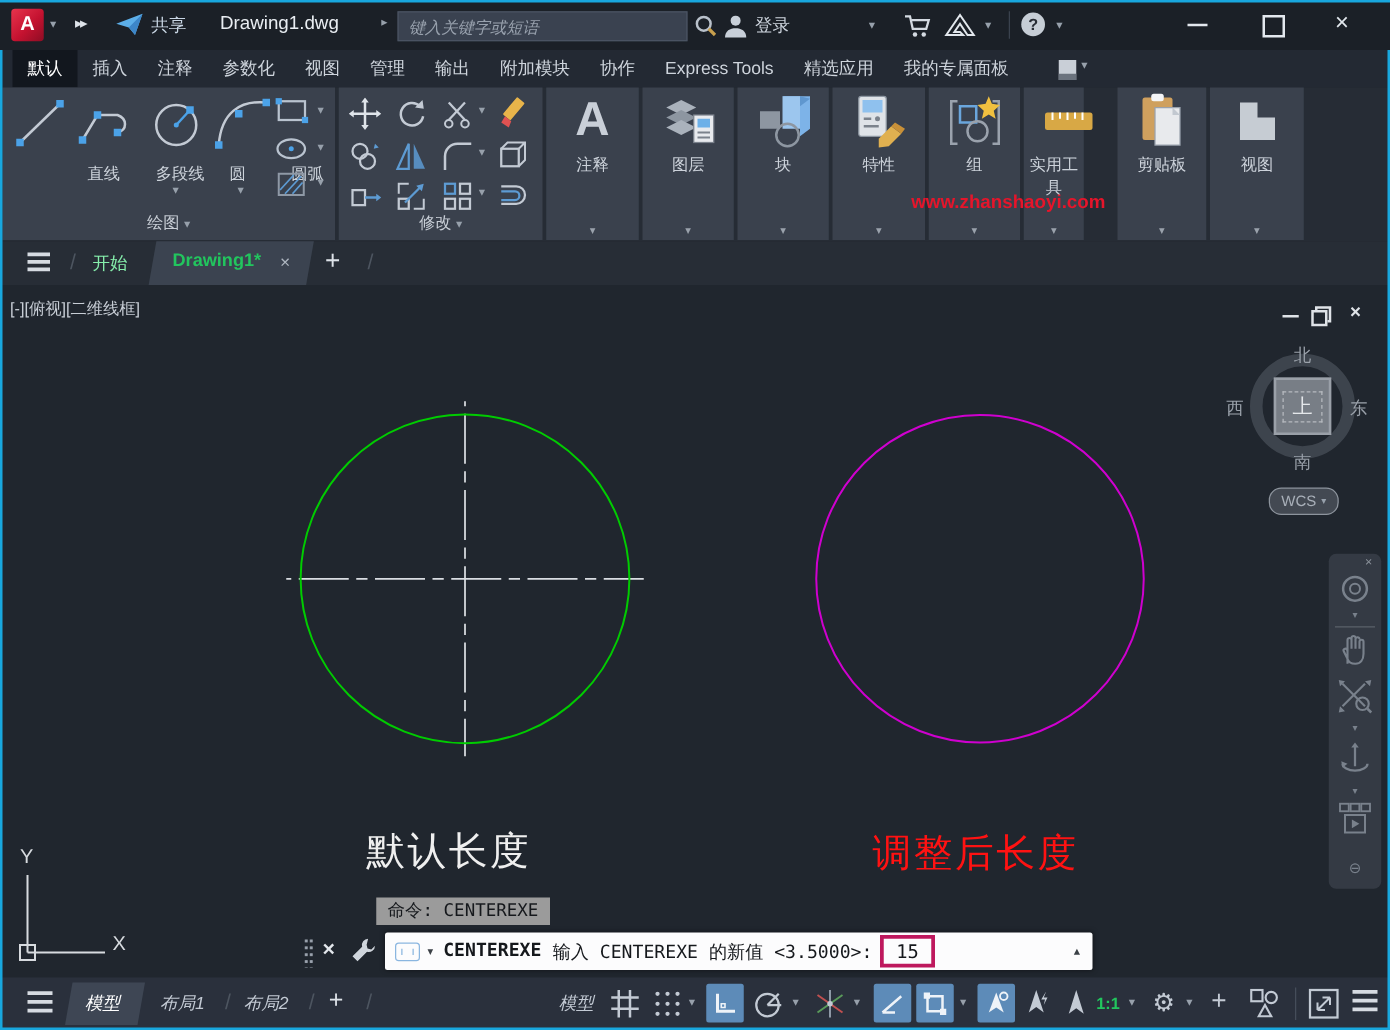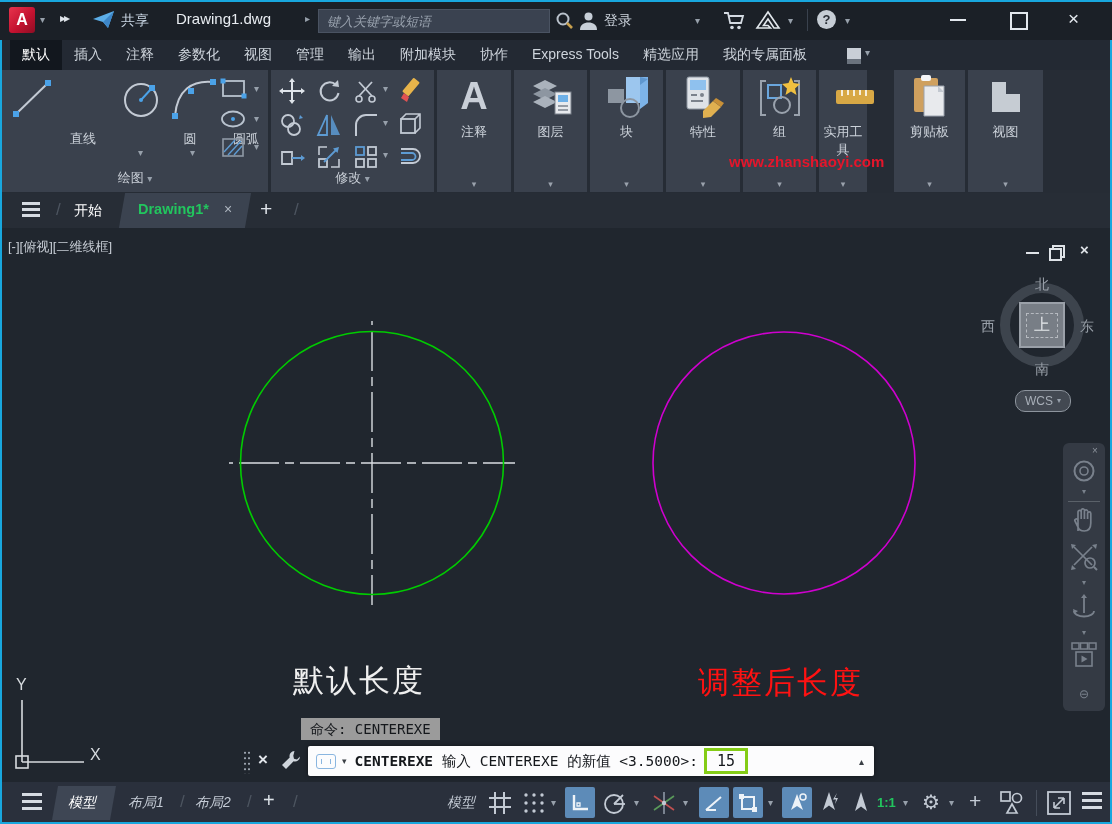--- a/index.html
+++ b/index.html
@@ -58,21 +58,21 @@
        border-radius:10px;background:rgba(82,89,99,0.7);color:#a8afb8;font-size:12px;
        display:flex;align-items:center;justify-content:center;gap:4px;}
   
   .navbar{position:absolute;left:1063px;top:443px;width:42px;height:268px;border-radius:6px;
        background:rgba(78,85,96,0.45);}
   .nav-i{position:absolute;left:0;width:100%;text-align:center;color:#79818c;}
   
   .cmdwhite{position:absolute;left:308px;top:746px;width:566px;height:30px;background:#fcfcfd;
        border-radius:2px;box-shadow:0 0 4px rgba(0,0,0,0.5);display:flex;align-items:center;}
   .cmdtext{color:#15181c;font-size:14.5px;white-space:nowrap;}
-  .valbox{border:3px solid #84cc16;padding:0 10px;margin-left:6px;color:#15181c;font-size:15px;line-height:20px;}
+  .valbox{border:3px solid #be185d;padding:0 10px;margin-left:6px;color:#15181c;font-size:15px;line-height:20px;}
   
   .statusbar{position:absolute;left:0;top:782px;width:1112px;height:42px;background:#2a303c;}
   .sb-tab{color:#c3cad4;font-size:14px;font-style:italic;}
   .sb-active{position:absolute;left:55px;top:4px;width:58px;height:34px;background:#3e4654;transform:skewX(-10deg);}
   .sbtn{position:absolute;display:flex;align-items:center;justify-content:center;}
   .sbtn.blue{background:#5d8bb8;border-radius:2px;}
   .burger{width:20px;height:3px;background:#d6dbe2;box-shadow:0 7px 0 #d6dbe2,0 14px 0 #d6dbe2;}
   .burger.small{width:18px;height:2.5px;box-shadow:0 6px 0 #d6dbe2,0 12px 0 #d6dbe2;}
   
   .edge{position:absolute;background:#18a7de;z-index:90;}
@@ -146,20 +146,29 @@
 
   <div class="panel" style="left:2px;width:266px">
     <div class="t" style="left:6px;top:4px;width:50px;height:72px">
       <svg width="50" height="50" viewBox="0 0 50 50">
         <line x1="8" y1="40" x2="40" y2="9" stroke="#c3cad4" stroke-width="2"></line>
         <rect x="5" y="37" width="6" height="6" fill="#4ba2e8"></rect>
           <rect x="37" y="6" width="6" height="6" fill="#4ba2e8"></rect>
       </svg>
       <span class="toollbl">直线</span>
     </div>
+    <div class="t" style="left:56px;top:4px;width:60px;height:72px">
+      <svg width="56" height="50" viewBox="0 0 56 50">
+        <path d="M8 38L20 18h16c8 3 8 12 0 14" fill="none" stroke="#c3cad4" stroke-width="2"></path>
+        <rect x="5" y="35" width="6" height="6" fill="#4ba2e8"></rect>
+          <rect x="17" y="15" width="6" height="6" fill="#4ba2e8"></rect>
+          <rect x="33" y="29" width="6" height="6" fill="#4ba2e8"></rect>
+      </svg>
+      <span class="toollbl">多段线</span>
+    </div>
     <div class="t" style="left:116px;top:4px;width:48px;height:90px">
       <svg width="48" height="50" viewBox="0 0 48 50">
         <circle cx="23" cy="26" r="16" fill="none" stroke="#c3cad4" stroke-width="2"></circle>
         <line x1="23" y1="26" x2="34" y2="14" stroke="#4ba2e8" stroke-width="2"></line>
         <rect x="31" y="11" width="6" height="6" fill="#4ba2e8"></rect>
           <circle cx="23" cy="26" r="2" fill="#4ba2e8"></circle>
       </svg>
       <span class="toollbl">圆</span>
       <span class="t dd" style="left:20px;top:74px">▾</span>
     </div>
@@ -352,21 +361,21 @@
     <div class="parrow">▾</div>
   </div>
 
   <div class="wm2">www.zhanshaoyi.com</div>
 
   <div class="filebar">
     <div class="t" style="left:22px;top:9px">
         <div class="burger small"></div>
       </div>
     <span class="t slash" style="left:56px;top:7px">/</span>
-    <span class="t" style="left:74px;top:9px;color:#ffffff;font-size:14px">开始</span>
+    <span class="t" style="left:74px;top:9px;color:#86efac;font-size:14px">开始</span>
     <div class="ftab-active"></div>
     <span class="t" style="left:138px;top:8px;color:#22c55e;font-size:14.5px;font-weight:bold">Drawing1*</span>
     <span class="t" style="left:224px;top:8px;color:#aeb6c0;font-size:14px">×</span>
     <span class="t" style="left:260px;top:4px;color:#dde2e8;font-size:21px">+</span>
     <span class="t slash" style="left:294px;top:7px">/</span>
   </div>
 
   <div class="vplabel">[-][俯视][二维线框]</div>
 
   <div class="t" style="left:1026px;top:252px;width:13px;height:2px;background:#dfe3e8"></div>

